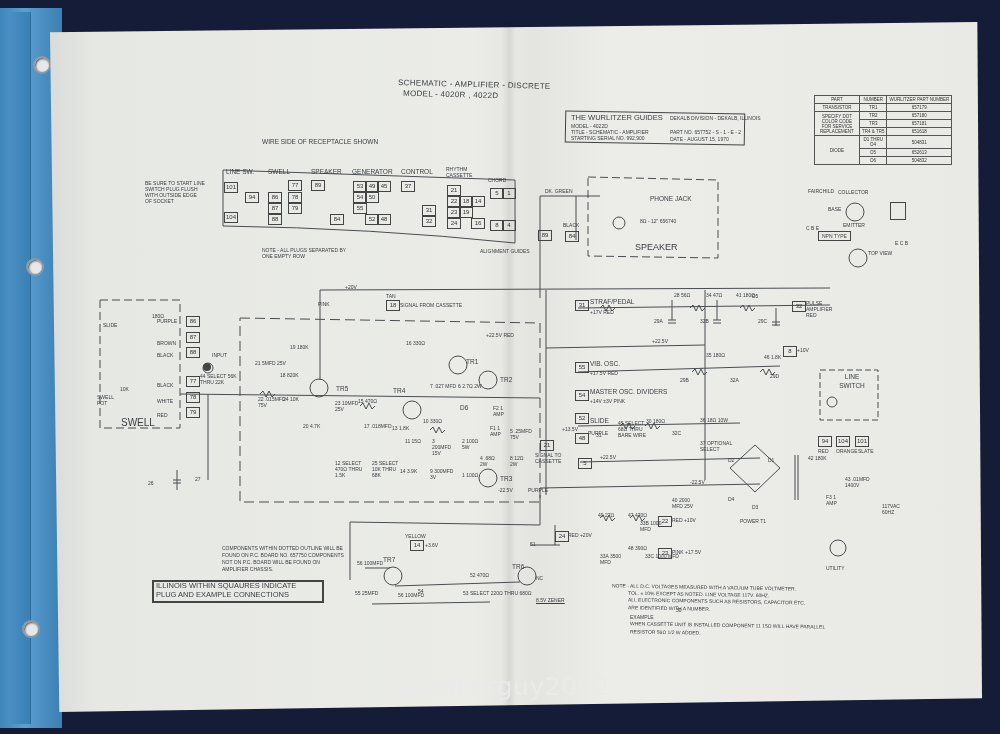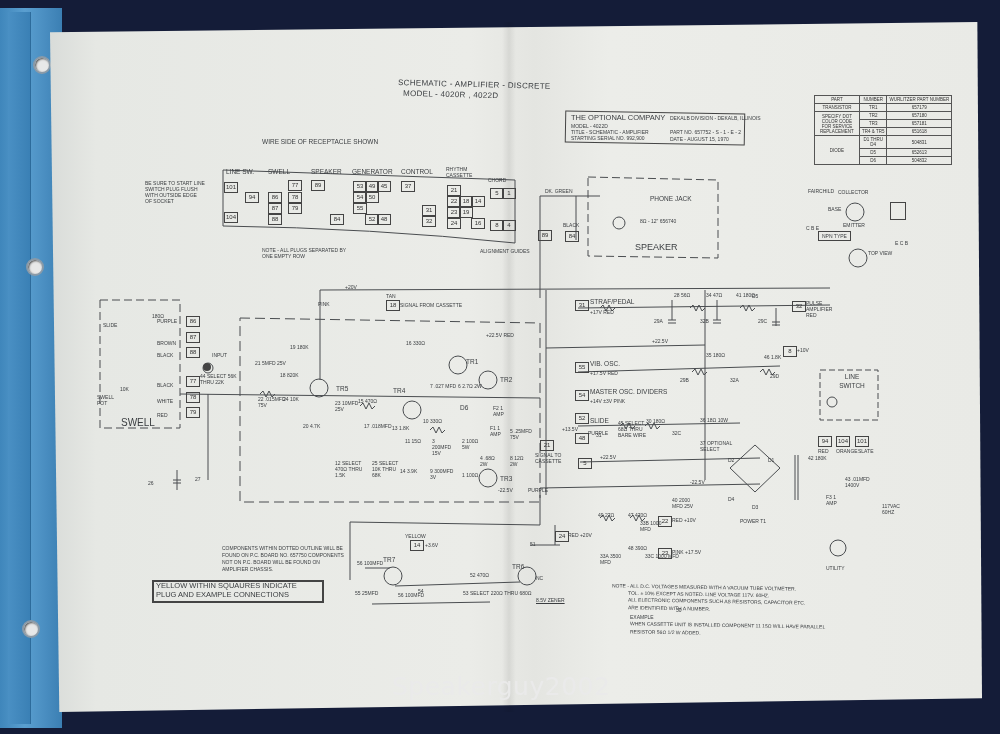--- a/index.html
+++ b/index.html
@@ -114,21 +114,21 @@
     <line x1="372" y1="604" x2="490" y2="602"></line>
     <line x1="530" y1="545" x2="560" y2="545"></line>
     <line x1="555" y1="545" x2="555" y2="525"></line>
   </g>
 </svg>
 
 <div class="t m" style="left:398px;top:80px;transform:rotate(1.5deg);letter-spacing:0.3px;">SCHEMATIC - AMPLIFIER - DISCRETE</div>
 <div class="t m" style="left:403px;top:90px;transform:rotate(1.5deg);letter-spacing:0.3px;">MODEL - 4020R , 4022D</div>
 
 <div class="box" style="left:565px;top:112px;width:178px;height:30px;transform:rotate(1deg);"></div>
-<div class="t s" style="left:571px;top:113px;font-size:7.5px;">THE OPTIONAL COMPANY</div>
+<div class="t s" style="left:571px;top:113px;font-size:7.5px;">THE WURLITZER GUIDES</div>
 <div class="t xs" style="left:670px;top:115px;">DEKALB DIVISION - DEKALB, ILLINOIS</div>
 <div class="t xs" style="left:571px;top:123px;">MODEL - 4022D</div>
 <div class="t xs" style="left:571px;top:129px;">TITLE - SCHEMATIC - AMPLIFIER</div>
 <div class="t xs" style="left:571px;top:135px;">STARTING SERIAL NO. 992,900</div>
 <div class="t xs" style="left:670px;top:129px;">PART NO. 657752 - S - 1 - E - 2</div>
 <div class="t xs" style="left:670px;top:136px;">DATE - AUGUST 15, 1970</div>
 
 <table class="parts">
   <tbody>
       <tr>
@@ -384,21 +384,21 @@
 <div class="t xs" style="left:836px;top:448px;">ORANGE</div>
 <div class="t xs" style="left:858px;top:448px;">SLATE</div>
 <div class="t xs" style="left:808px;top:455px;">42 180K</div>
 <div class="t xs" style="left:845px;top:476px;width:28px;white-space:normal;">43 .01MFD 1400V</div>
 <div class="t xs" style="left:826px;top:494px;width:20px;white-space:normal;">F3 1 AMP</div>
 <div class="t xs" style="left:882px;top:503px;width:30px;white-space:normal;">117VAC 60HZ</div>
 <div class="t xs" style="left:826px;top:565px;">UTILITY</div>
 
 <div class="t xs" style="left:222px;top:545px;width:125px;white-space:normal;line-height:7px;">COMPONENTS WITHIN DOTTED OUTLINE WILL BE FOUND ON P.C. BOARD NO. 657750 COMPONENTS NOT ON P.C. BOARD WILL BE FOUND ON AMPLIFIER CHASSIS.</div>
 <div class="box" style="left:152px;top:580px;width:168px;height:19px;border-width:2px;"></div>
-<div class="t s" style="left:156px;top:581px;font-size:7.5px;">YELLOW WITHIN SQUAURES INDICATE</div>
+<div class="t s" style="left:156px;top:581px;font-size:7.5px;">ILLINOIS WITHIN SQUAURES INDICATE</div>
 <div class="t s" style="left:156px;top:590px;font-size:7.5px;">PLUG AND EXAMPLE CONNECTIONS</div>
 <div class="t xs" style="left:612px;top:584px;transform:rotate(1deg);">NOTE - ALL D.C. VOLTAGES MEASURED WITH A VACUUM TUBE VOLTMETER.</div>
 <div class="t xs" style="left:628px;top:591px;transform:rotate(1deg);">TOL. ± 10% EXCEPT AS NOTED. LINE VOLTAGE 117V. 60HZ.</div>
 <div class="t xs" style="left:628px;top:598px;transform:rotate(1deg);">ALL ELECTRONIC COMPONENTS SUCH AS RESISTORS, CAPACITOR ETC.</div>
 <div class="t xs" style="left:628px;top:605px;transform:rotate(1deg);">ARE IDENTIFIED WITH A NUMBER.</div>
 <div class="t xs" style="left:630px;top:614px;">EXAMPLE</div>
 <div class="t xs" style="left:676px;top:607px;">30</div>
 <div class="t xs" style="left:630px;top:622px;transform:rotate(1deg);">WHEN CASSETTE UNIT IS INSTALLED COMPONENT 11 15Ω WILL HAVE PARALLEL</div>
 <div class="t xs" style="left:630px;top:629px;transform:rotate(1deg);">RESISTOR 56Ω 1/2 W ADDED.</div>
 

